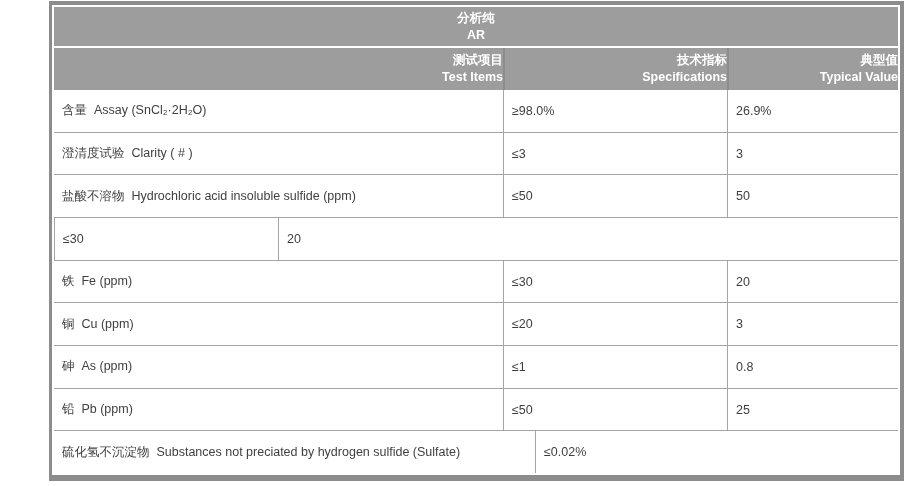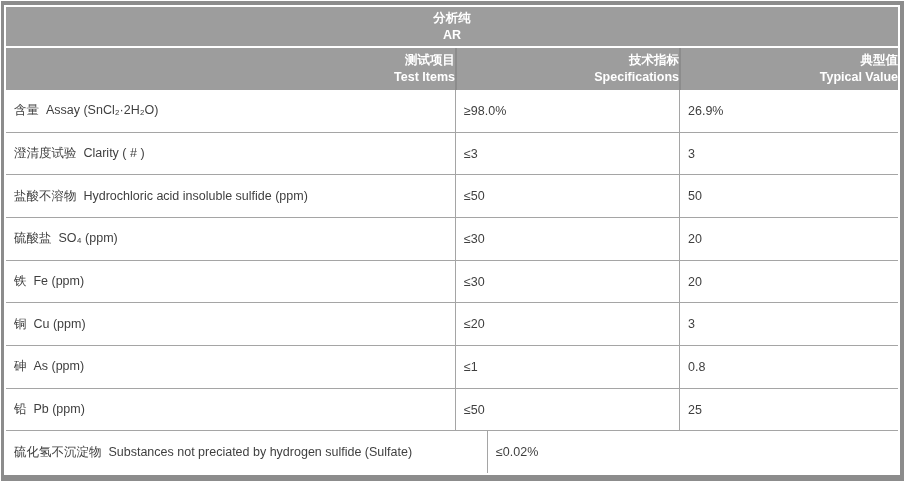--- a/index.html
+++ b/index.html
@@ -16,20 +16,21 @@
   }
   .frame {
     height: 480px;
     border-style: solid;
     border-color: var(--frame, #8c8c8c);
     border-width: 4px 4px 6px 3px;
     background: #ffffff;
     padding: 2px;
     display: flex;
     flex-direction: column;
+    margin-left: 48px;
   }
   .grade-band {
     flex: 0 0 39px;
     background: var(--band, #9d9d9d);
     color: #ffffff;
     font-weight: bold;
     font-size: 12.5px;
     line-height: 1.35;
     text-align: center;
     display: flex;
@@ -118,21 +119,20 @@
         <div class="cell c-item">澄清度试验  Clarity ( # )</div>
         <div class="cell c-spec">≤3</div>
         <div class="cell c-typ">3</div>
       </div>
       <div class="row">
         <div class="cell c-item">盐酸不溶物  Hydrochloric acid insoluble sulfide (ppm)</div>
         <div class="cell c-spec">≤50</div>
         <div class="cell c-typ">50</div>
       </div>
       <div class="row">
-        <div class="cell c-item">硫酸盐  SO₄ (ppm)</div>
         <div class="cell c-spec">≤30</div>
         <div class="cell c-typ">20</div>
       </div>
       <div class="row">
         <div class="cell c-item">铁  Fe (ppm)</div>
         <div class="cell c-spec">≤30</div>
         <div class="cell c-typ">20</div>
       </div>
       <div class="row">
         <div class="cell c-item">铜  Cu (ppm)</div>

